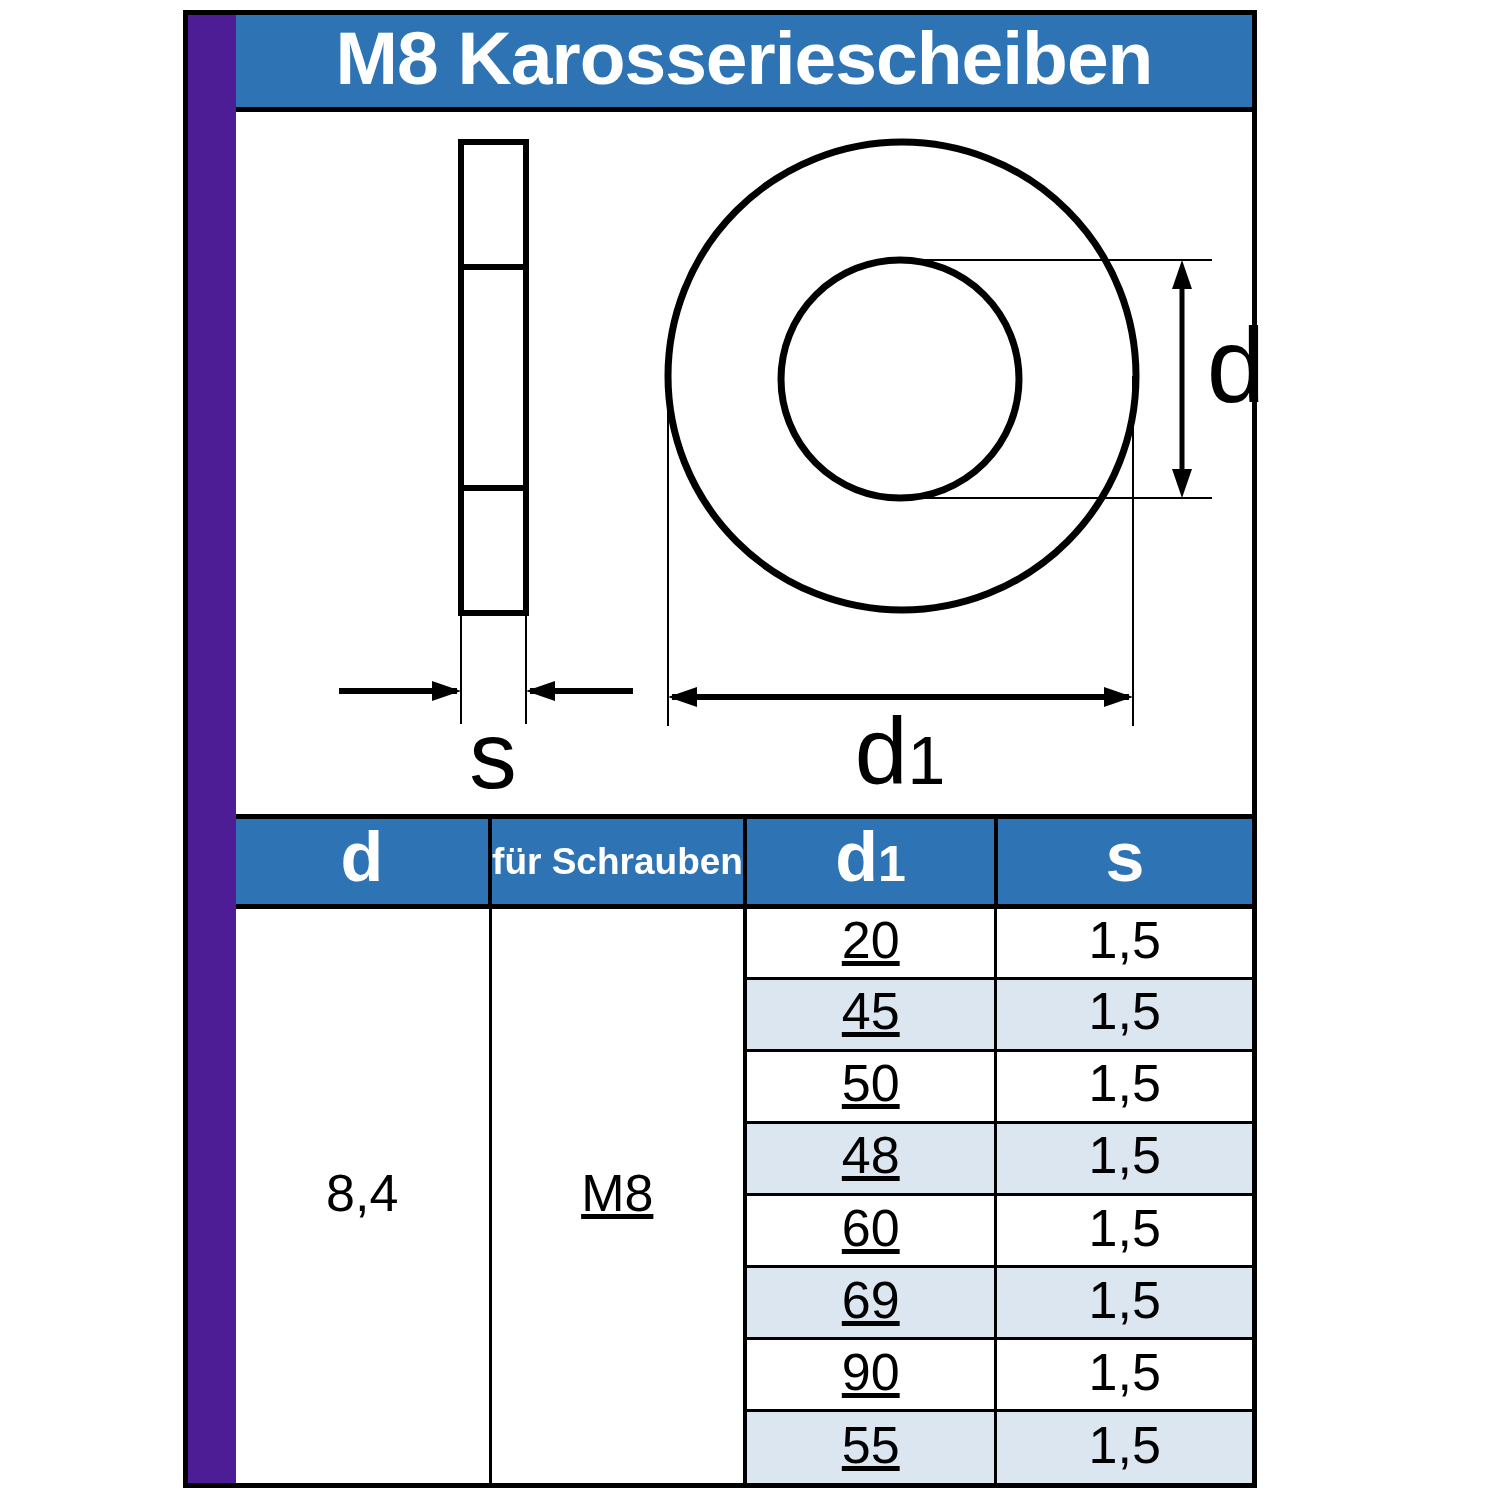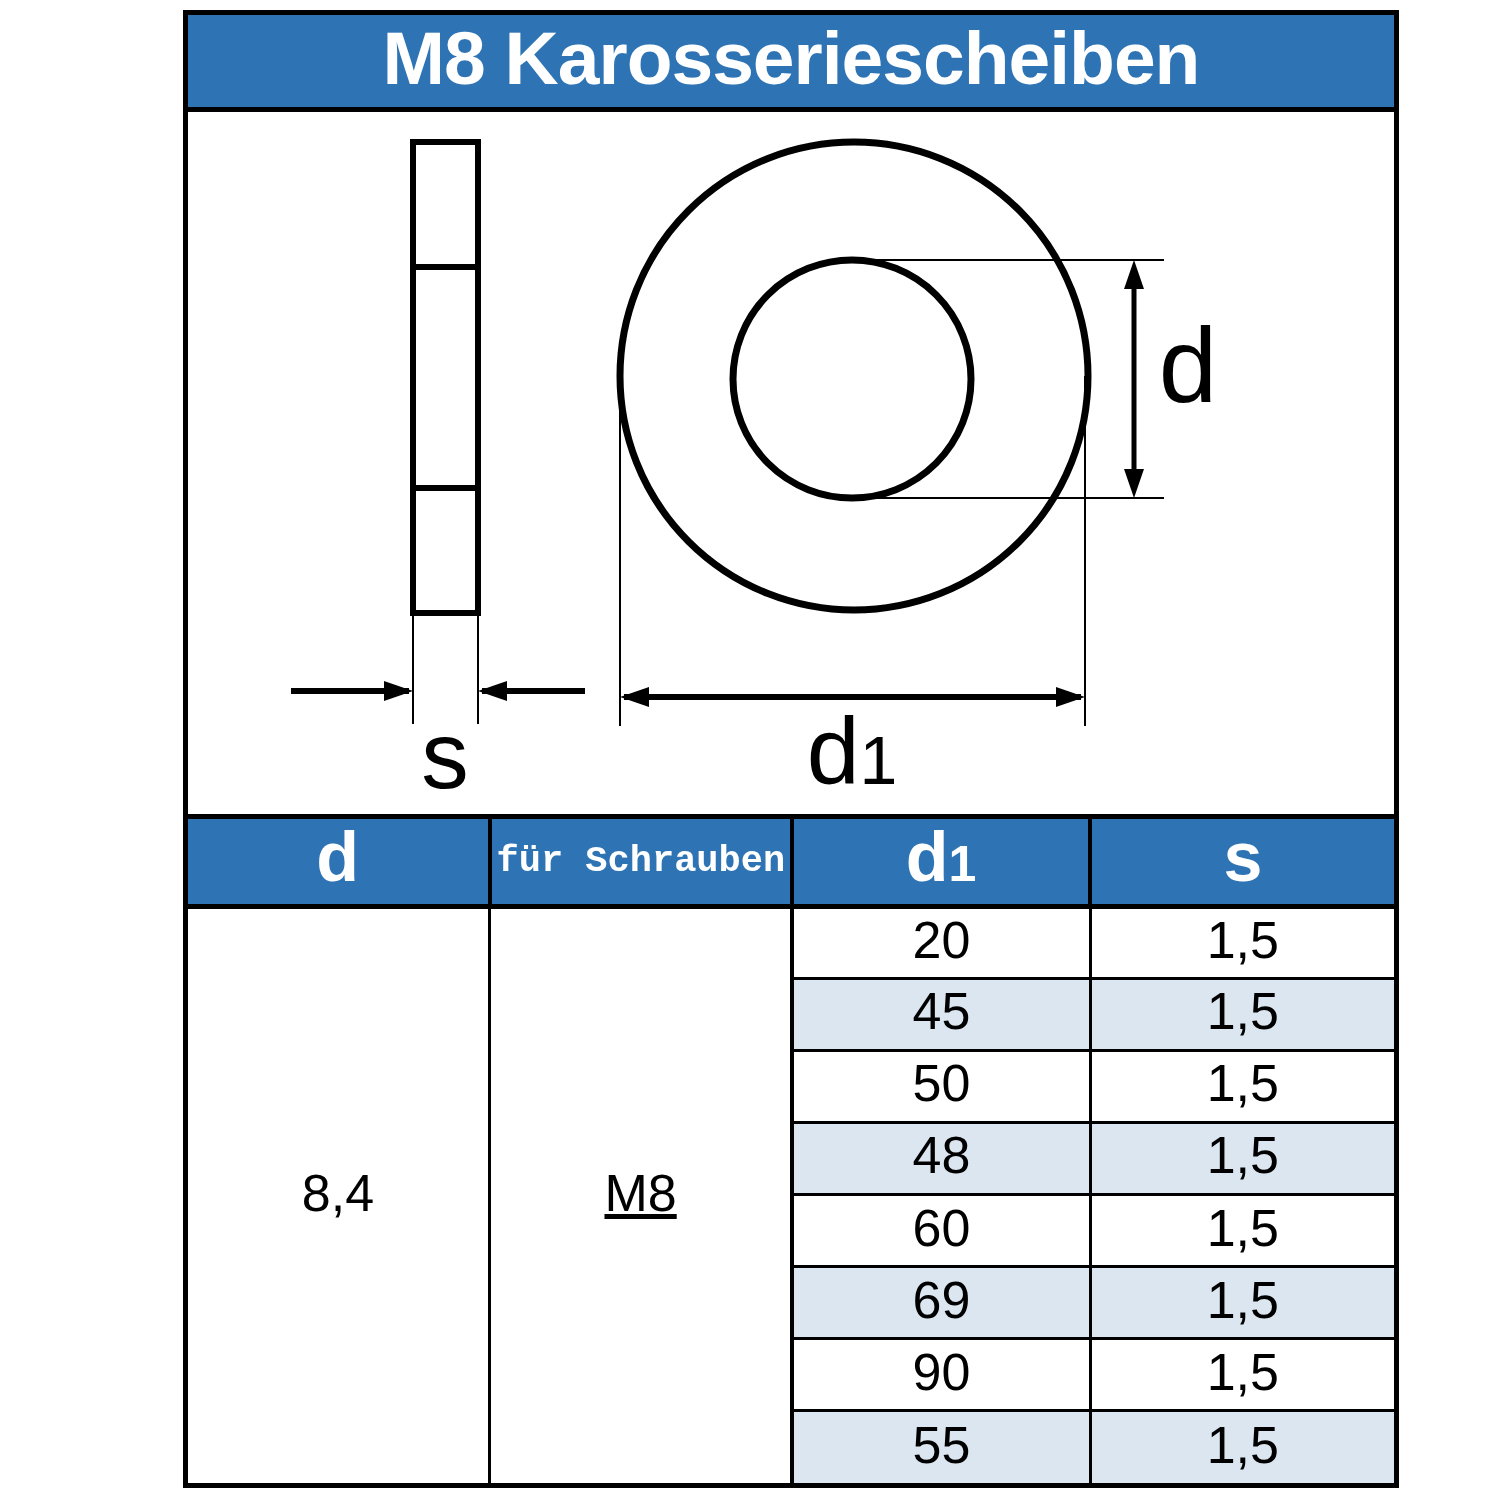--- a/index.html
+++ b/index.html
@@ -10,23 +10,24 @@
   * { margin: 0; padding: 0; box-sizing: border-box; }
   html, body {
     width: 1500px; height: 1500px;
     background: #ffffff;
     font-family: "Liberation Sans", sans-serif;
     overflow: hidden;
   }
   .sheet {
     position: absolute;
     left: 183px; top: 10px;
-    width: 1216px; height: 1478px;
+    width: 1074px; height: 1478px;
     border: 5px solid var(--ink);
     background: #4c1d95;
+    padding-left: 48px;
   }
   
   .title-bar {
     height: 97px;
     border-bottom: 5px solid var(--ink);
     background: var(--header-blue);
     display: flex; align-items: center; justify-content: center;
   }
   .title-text {
     color: #ffffff;
@@ -63,35 +64,35 @@
     color: #ffffff;
     font-weight: bold;
     font-size: 70px;
     border: 4px solid var(--ink);
     border-top: none;
     border-bottom: 5px solid var(--ink);
     vertical-align: middle;
     line-height: 1;
     padding-bottom: 8px;
   }
-  .spec-table th.screws-header { font-size: 37px; padding-bottom: 0; font-family: Liberation Mono, monospace; }
+  .spec-table th.screws-header { font-size: 37px; padding-bottom: 0; }
   .hdr-sub { font-size: 50px; }
   .spec-table td {
     border: 3px solid var(--ink);
     font-size: 52px;
     color: #000;
     vertical-align: middle;
     line-height: 1;
     background: #fff;
     padding-bottom: 6px;
   }
   .spec-table tr.alt td { background: var(--row-alt); }
   .spec-table td.merged { background: #fff; }
   
-  .spec-table td.d1-cell { border-left: 4px solid var(--ink); }
+  .spec-table td.d1-cell { border-left: 4px solid var(--ink); text-decoration: underline; }
   .spec-table td.screws-cell { border-right: 4px solid var(--ink); text-decoration: underline; }
   
   .no-left   { border-left: none !important; }
   .no-right  { border-right: none !important; }
   .no-bottom { border-bottom: none !important; }
 </style>
 </head>
 <body>
 
 <div class="sheet">

